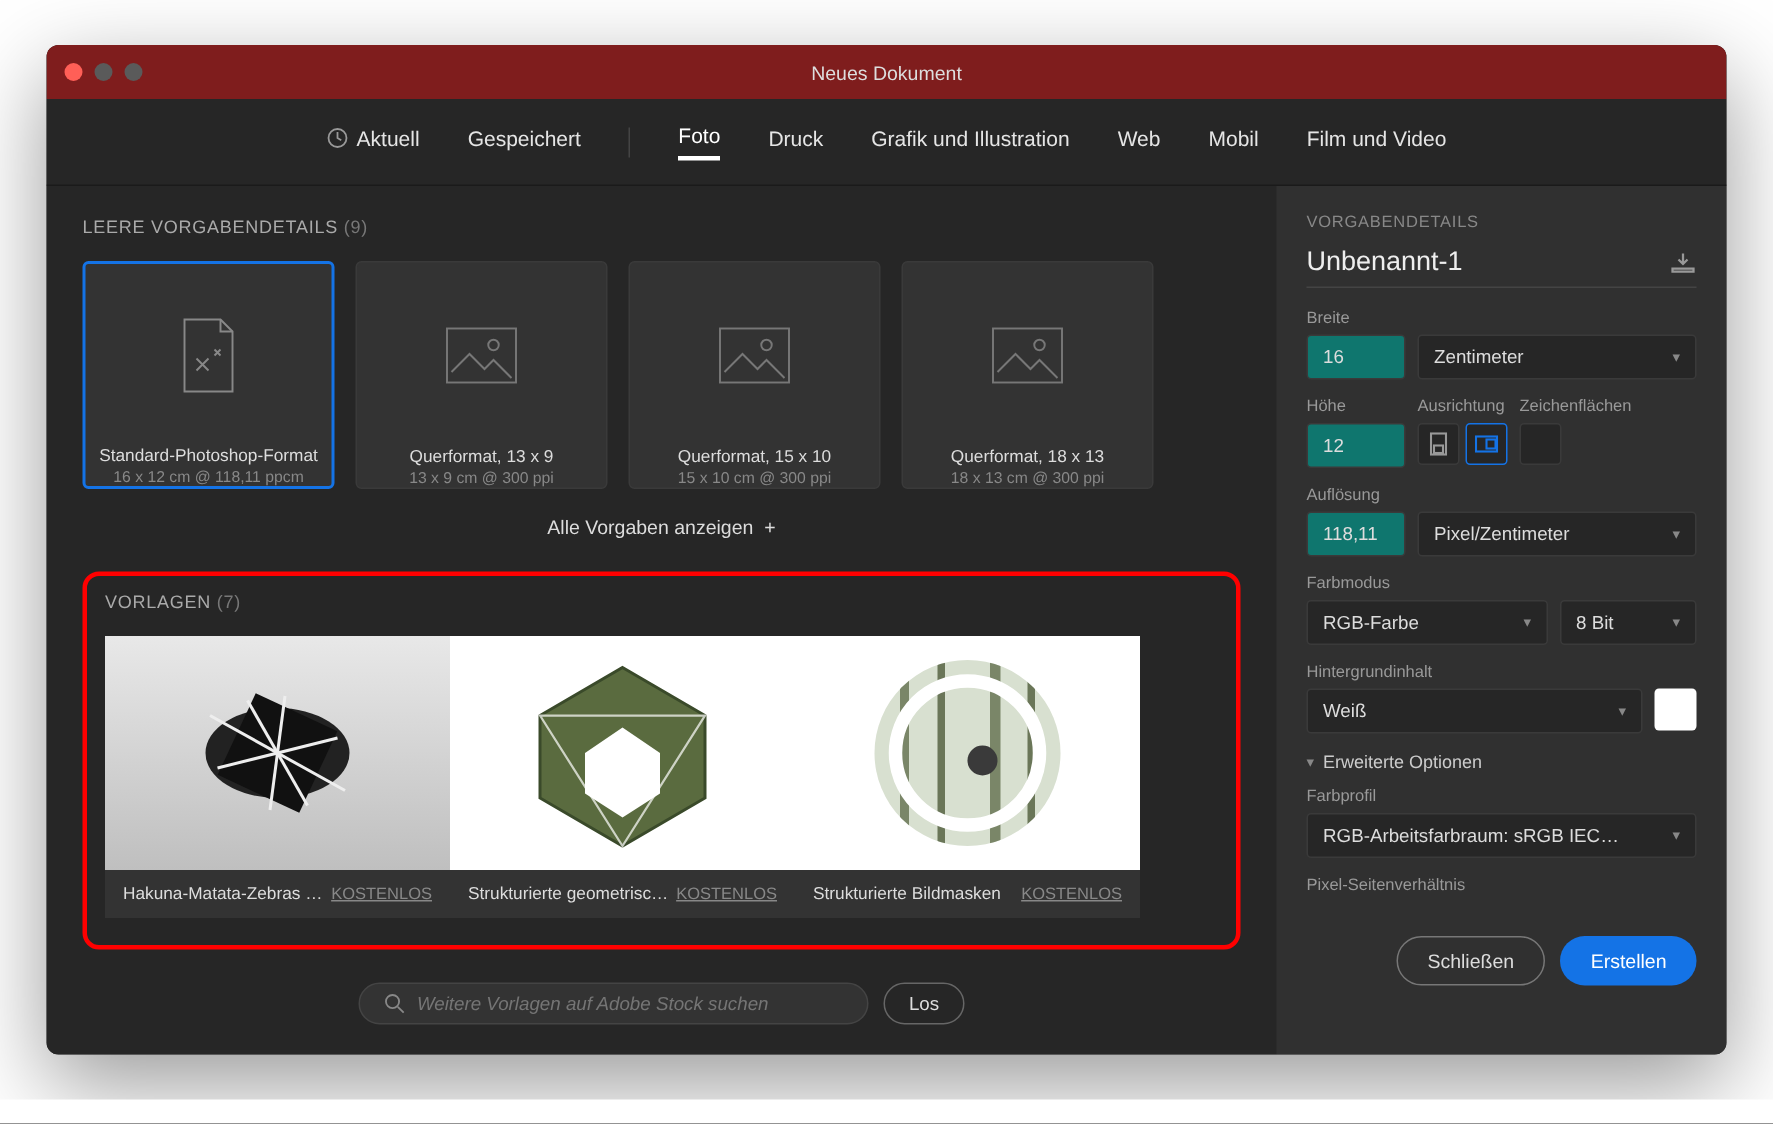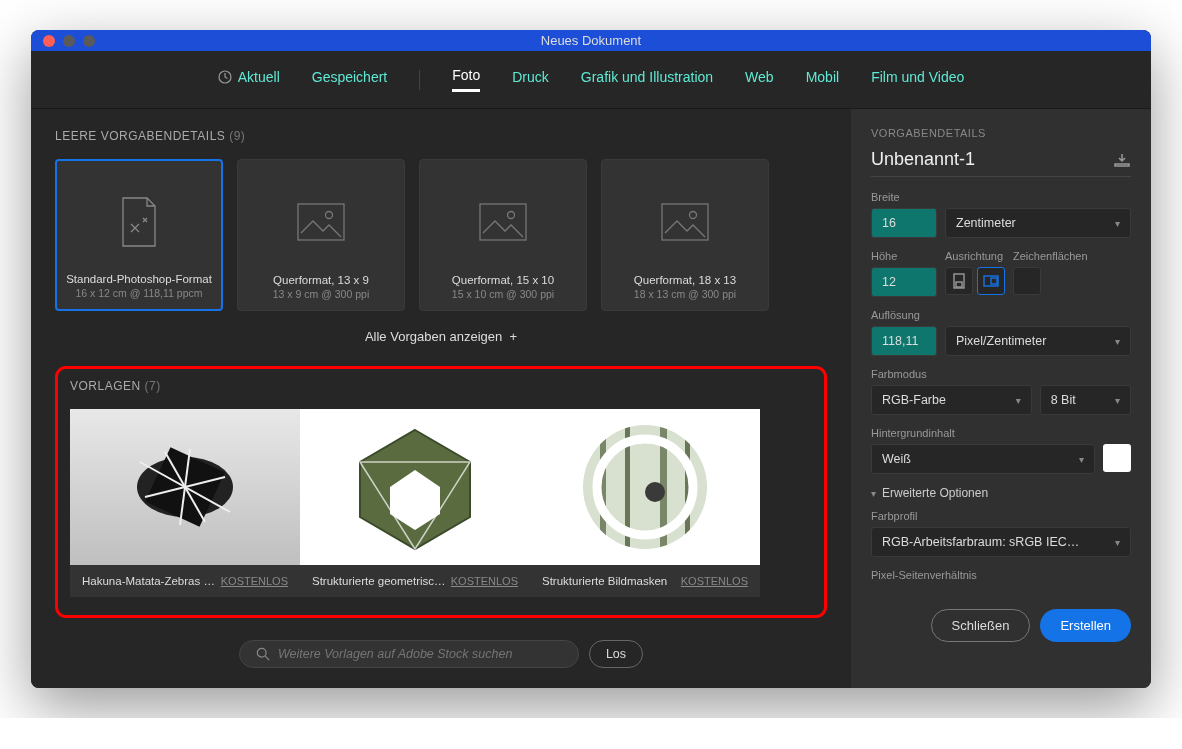--- a/index.html
+++ b/index.html
@@ -1,32 +1,32 @@
 <!DOCTYPE html>
 <html><head>
 <meta charset="utf-8">
 <style>
 * { margin: 0; padding: 0; box-sizing: border-box; font-family: -apple-system, BlinkMacSystemFont, "Segoe UI", sans-serif; }
 body { background: #fff; padding: 30px; }
 .window { width: 1120px; margin: 0 auto; background: #262626; border-radius: 8px; overflow: hidden; box-shadow: 0 20px 60px rgba(0,0,0,.4); }
-.titlebar { background: #1d4ed8; height: 21px; display: flex; align-items: center; position: relative; }
+.titlebar { background: #7f1d1d; height: 36px; display: flex; align-items: center; position: relative; }
 .traffic { display: flex; gap: 8px; padding-left: 12px; }
 .traffic span { width: 12px; height: 12px; border-radius: 50%; background: #5a5a5a; }
 .traffic span.red { background: #ff5f57; }
 .title { position: absolute; left: 0; right: 0; text-align: center; color: #ddd; font-size: 13px; pointer-events: none; }
 .tabbar { background: #262626; display: flex; align-items: center; justify-content: center; gap: 32px; padding: 16px 0; border-bottom: 1px solid #1a1a1a; }
-.tabbar .tab { color: #5eead4; font-size: 14px; cursor: pointer; display: flex; align-items: center; gap: 6px; padding-bottom: 6px; }
+.tabbar .tab { color: #e5e5e5; font-size: 14px; cursor: pointer; display: flex; align-items: center; gap: 6px; padding-bottom: 6px; }
 .tabbar .tab.active { color: #fff; border-bottom: 3px solid #fff; }
 .tabbar .sep { width: 1px; height: 20px; background: #444; }
 .body { display: flex; }
 .main { flex: 1; padding: 20px 24px; background: #262626; }
 .section-head { color: #aaa; font-size: 12px; letter-spacing: .5px; margin-bottom: 16px; }
 .section-head .count { color: #777; }
 .presets { display: flex; gap: 14px; margin-bottom: 18px; }
-.preset { width: 168px; height: 152px; background: #333; border: 1px solid #3a3a3a; border-radius: 4px; display: flex; flex-direction: column; align-items: center; justify-content: flex-end; padding: 10px 8px; cursor: pointer; }
+.preset { width: 168px; height: 152px; background: #333; border: 1px solid #3a3a3a; border-radius: 4px; display: flex; flex-direction: column; align-items: center; justify-content: flex-end; padding: 0 8px; cursor: pointer; }
 .preset.selected { border: 2px solid #1473e6; }
 .preset .thumb { flex: 1; display: flex; align-items: center; justify-content: center; }
 .preset .ptitle { color: #ddd; font-size: 11.5px; text-align: center; }
 .preset .psub { color: #888; font-size: 10.5px; text-align: center; margin-top: 2px; }
 .show-all { text-align: center; color: #ddd; font-size: 13px; margin: 14px 0 22px; cursor: pointer; }
 .templates-wrap { border: 3px solid #ff0000; padding: 10px 12px 18px; border-radius: 11px; }
 .templates { display: flex; margin-top: 14px; }
 .template { width: 230px; background: #333; cursor: pointer; }
 .template .timg { height: 156px; background: #fff; display: flex; align-items: center; justify-content: center; overflow: hidden; }
 .template .tfoot { padding: 10px 12px; display: flex; justify-content: space-between; align-items: center; }

